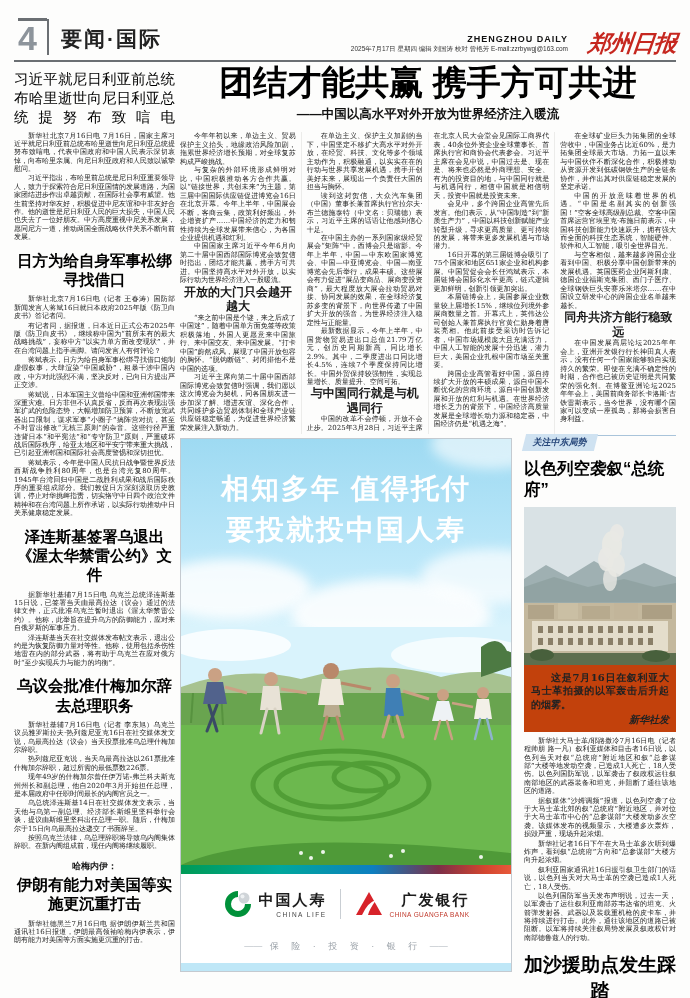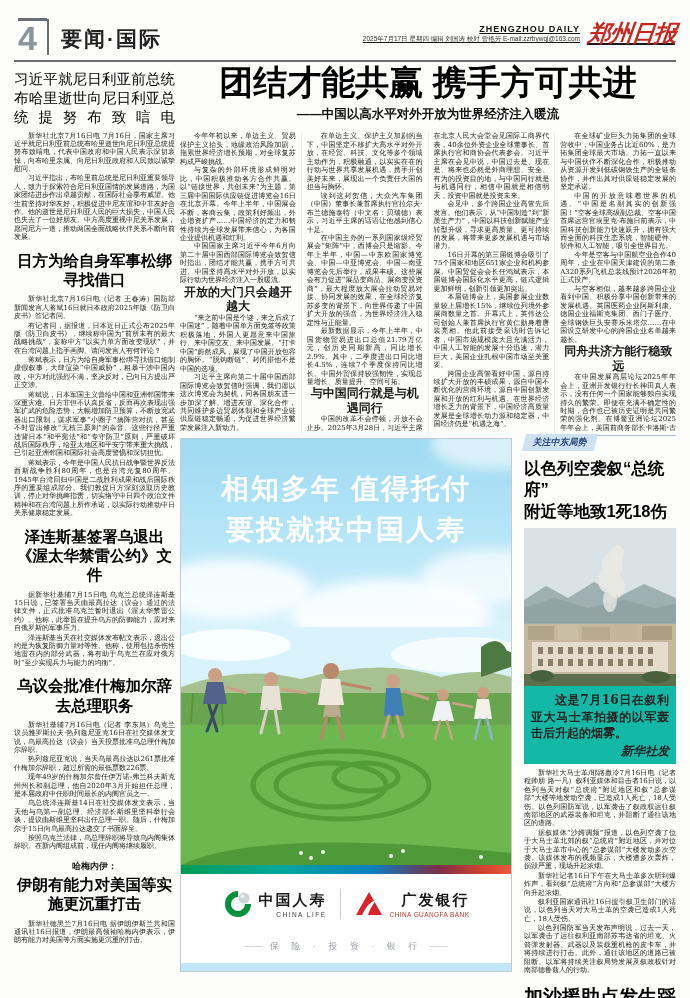--- a/index.html
+++ b/index.html
@@ -5,21 +5,21 @@
   html,body{margin:0;padding:0;background:#e9e9e9;}
   .page{position:relative;width:690px;height:998px;background:#fdfdfc;margin:0 auto;overflow:hidden;
         font-family:"DejaVu Serif",serif;color:#1a1a1a;}
   
   .hdr{position:absolute;left:14px;top:16px;width:662px;height:44px;border-bottom:2px solid #6b6f73;}
   .hdr-left{position:absolute;left:4px;top:2px;display:flex;align-items:flex-end;}
   .pagenum{font-family:"Liberation Sans",sans-serif;font-size:34px;line-height:34px;color:#8d949b;
            font-weight:bold;padding-right:10px;border-top:3px solid #6b6f73;}
   .sec-title{font-family:"Liberation Sans",sans-serif;font-size:21px;font-weight:bold;color:#222;
              border-left:2px solid #6b6f73;padding:6px 0 2px 12px;letter-spacing:2px;}
-  .hdr-right{position:absolute;right:0;bottom:16px;display:flex;align-items:flex-end;gap:8px;text-decoration:underline;}
+  .hdr-right{position:absolute;right:0;bottom:6px;display:flex;align-items:flex-end;gap:20px;}
   .hdr-meta{text-align:right;}
   .masthead-en{font-family:"Liberation Sans",sans-serif;font-weight:bold;font-size:9px;letter-spacing:1px;color:#111;}
   .dateline{font-size:6.5px;color:#333;margin-top:1px;font-family:"Liberation Sans",sans-serif;}
   .brand{font-family:"DejaVu Serif",serif;font-style:italic;font-weight:bold;font-size:23px;color:#c6271f;
          line-height:22px;letter-spacing:-1px;transform:skewX(-6deg);}
   
   .bt{font-size:7px;line-height:1.2;text-align:justify;}
   .bt p{margin:0 0 1px 0;text-indent:2em;}
   
   .leftcol{position:absolute;left:14px;top:70px;width:161px;}
@@ -59,21 +59,21 @@
   .ad-footer .dash{letter-spacing:0;color:#b9bfc5;}
   
   .rightcol{position:absolute;left:524px;top:434px;width:152px;}
   .me-head{display:flex;align-items:flex-start;}
   .me-badge{background:#cfe2f1;color:#27477a;font-family:"Liberation Sans",sans-serif;font-weight:bold;
             font-size:9px;padding:2px 9px;transform:skewX(-14deg);white-space:nowrap;}
   .me-line{flex:1;height:1px;background:#a9c4da;margin-top:1px;}
   .r1-title{font-family:"Liberation Sans",sans-serif;font-weight:bold;font-size:16.5px;line-height:1.3;
             margin:7px 0 6px;color:#000;}
   .r-photo{display:block;width:152px;height:158px;}
-  .r-caption{background:#14b8a6;padding:6px 7px 5px;font-size:12px;line-height:1.35;font-weight:bold;color:#222;
+  .r-caption{background:#c2410c;padding:6px 7px 5px;font-size:10px;line-height:1.35;font-weight:bold;color:#222;
              text-align:justify;margin-bottom:5px;}
   .r-caption .ind{text-indent:2em;display:block;}
   .r-cap-credit{display:block;text-align:right;margin-top:2px;font-style:italic;}
   .r2-block{margin-top:10px;}
   .r2-title{font-family:"Liberation Sans",sans-serif;font-weight:bold;font-size:19px;text-align:center;color:#000;}
 </style>
 </head>
 <body>
 
 <div class="page">
@@ -157,21 +157,20 @@
       <p>在中国主办的一系列国家级经贸展会“矩阵”中，西博会只是缩影。今年上半年，中国—中东欧国家博览会、中国—中亚博览会、中国—南亚博览会先后举行，成果丰硕。这些展会有力促进“展品变商品、展商变投资商”，最大程度放大展会拉动贸易对接、协同发展的效果，在全球经济复苏多变的背景下，向世界传递了中国扩大开放的强音，为世界经济注入稳定性与正能量。</p>
       <p>最新数据显示，今年上半年，中国货物贸易进出口总值21.79万亿元，创历史同期新高，同比增长2.9%。其中，二季度进出口同比增长4.5%，连续7个季度保持同比增长。中国外贸保持较强韧性，实现总量增长、质量提升、空间可拓。</p>
       <p class="mb-h">与中国同行就是与机遇同行</p>
       <p>中国的改革不会停顿，开放不会止步。2025年3月28日，习近平主席在北京人民大会堂会见国际工商界代表，40余位外资企业全球董事长、首席执行官和商协会代表参会。习近平主席在会见中说，中国过去是、现在是、将来也必然是外商理想、安全、有为的投资目的地，与中国同行就是与机遇同行，相信中国就是相信明天，投资中国就是投资未来。</p>
       <p>会见中，多个跨国企业高管先后发言。他们表示，从“中国制造”到“新质生产力”，中国以科技创新赋能产业转型升级，寻求更高质量、更可持续的发展，将带来更多发展机遇与市场潜力。</p>
       <p>16日开幕的第三届链博会吸引了75个国家和地区651家企业和机构参展。中国贸促会会长任鸿斌表示，本届链博会国际化水平更高，链式逻辑更加鲜明，创新引领更加突出。</p>
       <p>本届链博会上，美国参展企业数量较上届增长15%，继续位列境外参展商数量之首。开幕式上，英伟达公司创始人兼首席执行官黄仁勋身着唐装亮相。他此前接受采访时告诉记者，中国市场规模庞大且充满活力，中国人工智能的发展十分迅速，潜力巨大，美国企业扎根中国市场至关重要。</p>
       <p>跨国企业高管看好中国，源自持续扩大开放的丰硕成果，源自中国不断优化的营商环境，源自中国创新发展和开放的红利与机遇。在世界经济增长乏力的背景下，中国经济高质量发展是全球增长动力源和稳定器，中国经济仍是“机遇之海”。</p>
       <p>在全球矿业巨头力拓集团的全球营收中，中国业务占比近60%，是力拓集团全球最大市场。力拓一直以来与中国伙伴不断深化合作，积极推动从资源开发到低碳钢铁生产的全链条协作，并作出其对供应链稳定发展的坚定承诺。</p>
       <p>中国的开放意味着世界的机遇。“中国是名副其实的创新强国！”空客全球高级副总裁、空客中国首席运营官埃里克·布施日前表示，中国科技创新能力快速跃升，拥有强大而全面的科技生态系统，智能硬件、软件和人工智能，吸引全世界目光。</p>
-      <p>今年是空客与中国航空业合作40周年，企业在中国天津建设的第二条A320系列飞机总装线预计2026年初正式投产。</p>
       <p>与空客相似，越来越多跨国企业看到中国、积极分享中国创新带来的发展机遇。英国医药企业阿斯利康、德国企业福斯克集团、西门子医疗、全球钢铁巨头安赛乐米塔尔……在中国设立研发中心的跨国企业名单越来越长。</p>
       <p class="mb-h">同舟共济方能行稳致远</p>
       <p>在中国发展高层论坛2025年年会上，亚洲开发银行行长神田真人表示，没有任何一个国家能够独自实现持久的繁荣。即便在充满不确定性的时期，合作也已被历史证明是共同繁荣的强化剂。在博鳌亚洲论坛2025年年会上，美国前商务部长卡洛斯·古铁雷斯表示，当今世界，没有哪个国家可以变成一座孤岛，那将会损害自身利益。</p>
 
     </div>
   </div>
 
   <div class="ad">
     <div class="ad-sky">
       <div class="cloud" style="left:-30px;top:120px;width:160px;height:60px;"></div>
@@ -287,21 +286,20 @@
   </div>
 
   <div class="rightcol">
     <div class="me-head">
       <div class="me-badge">关注中东局势</div>
       <div class="me-line"></div>
     </div>
 
     <div class="r1-title">
       <div>以色列空袭叙“总统府”</div>
-      <div>附近等地致1死18伤</div>
     </div>
 
     <svg class="r-photo" viewBox="0 0 152 158" xmlns="http://www.w3.org/2000/svg">
       <rect width="152" height="158" fill="#ccd6da"></rect>
       <rect width="152" height="90" fill="#d9e2e5"></rect>
       <path d="M0,72 L22,58 L44,70 L70,54 L96,68 L120,56 L152,70 L152,95 L0,95 Z" fill="#9fb0b2"></path>
       <path d="M0,80 L30,70 L64,80 L100,72 L130,80 L152,76 L152,100 L0,100 Z" fill="#8da09f" opacity=".8"></path>
       <g fill="#e9e9e4">
         <ellipse cx="88" cy="38" rx="10" ry="14" opacity=".95"></ellipse>
         <ellipse cx="82" cy="52" rx="8" ry="12" opacity=".9"></ellipse>

